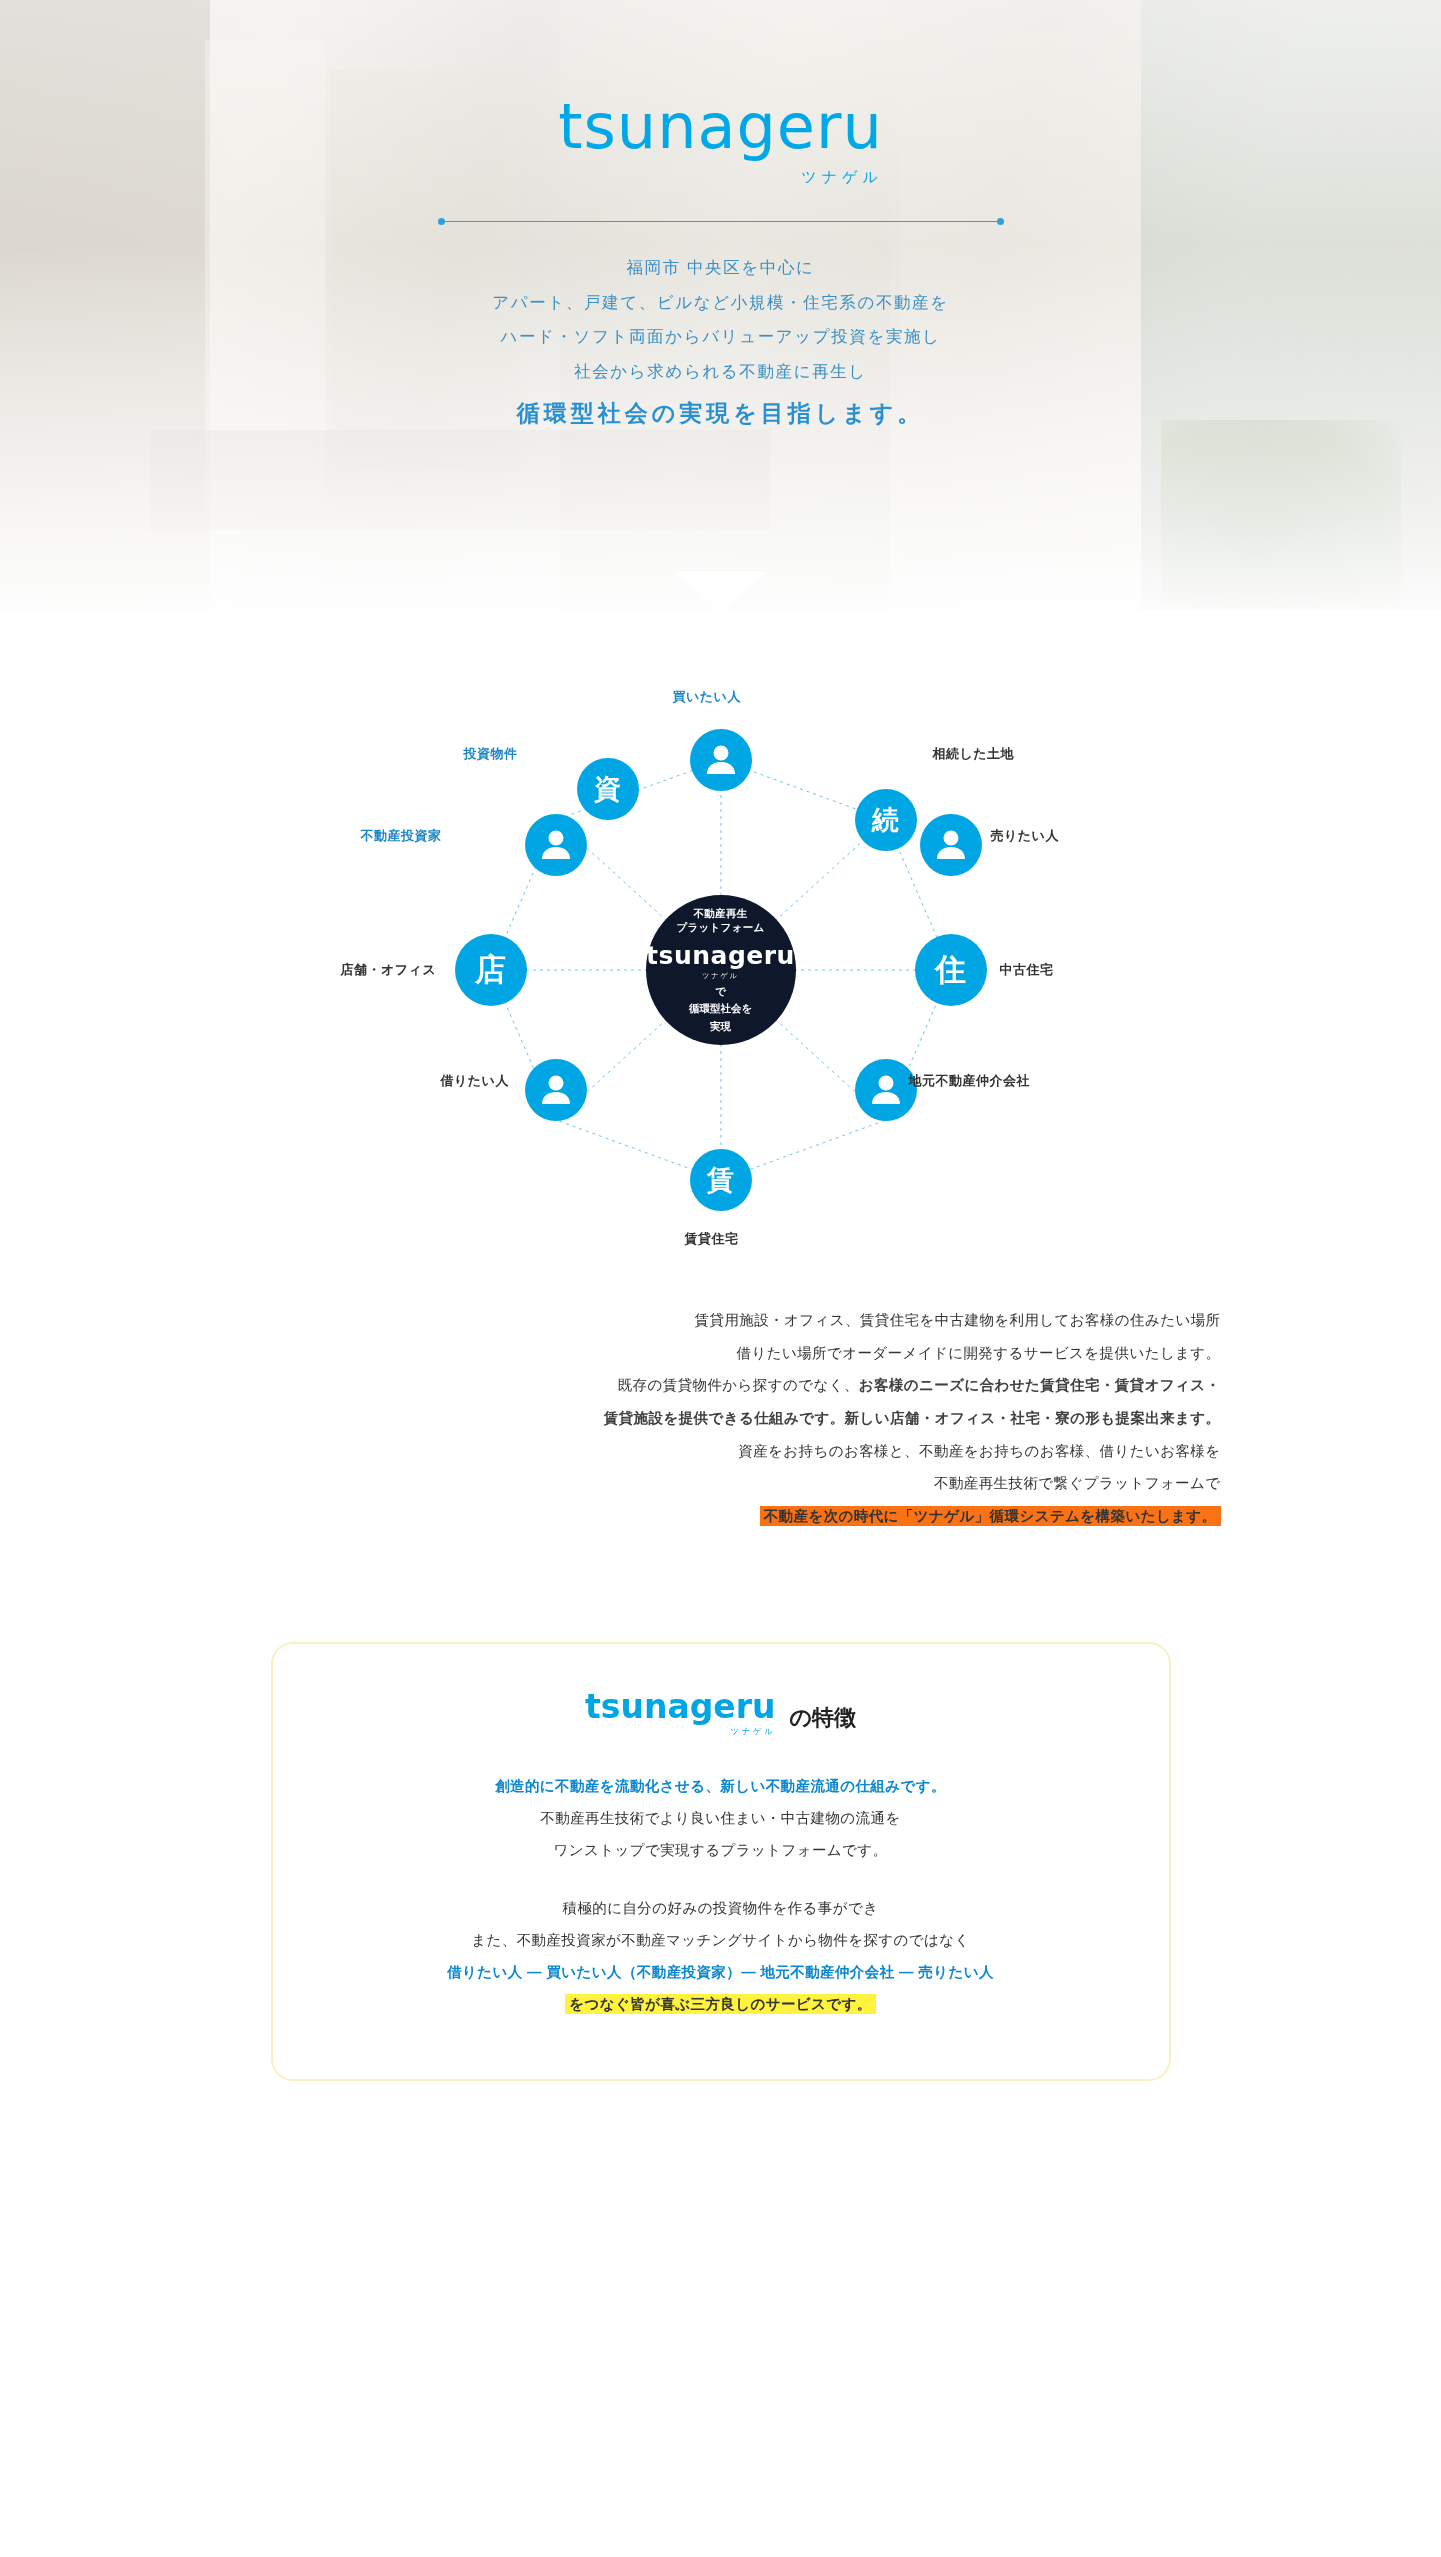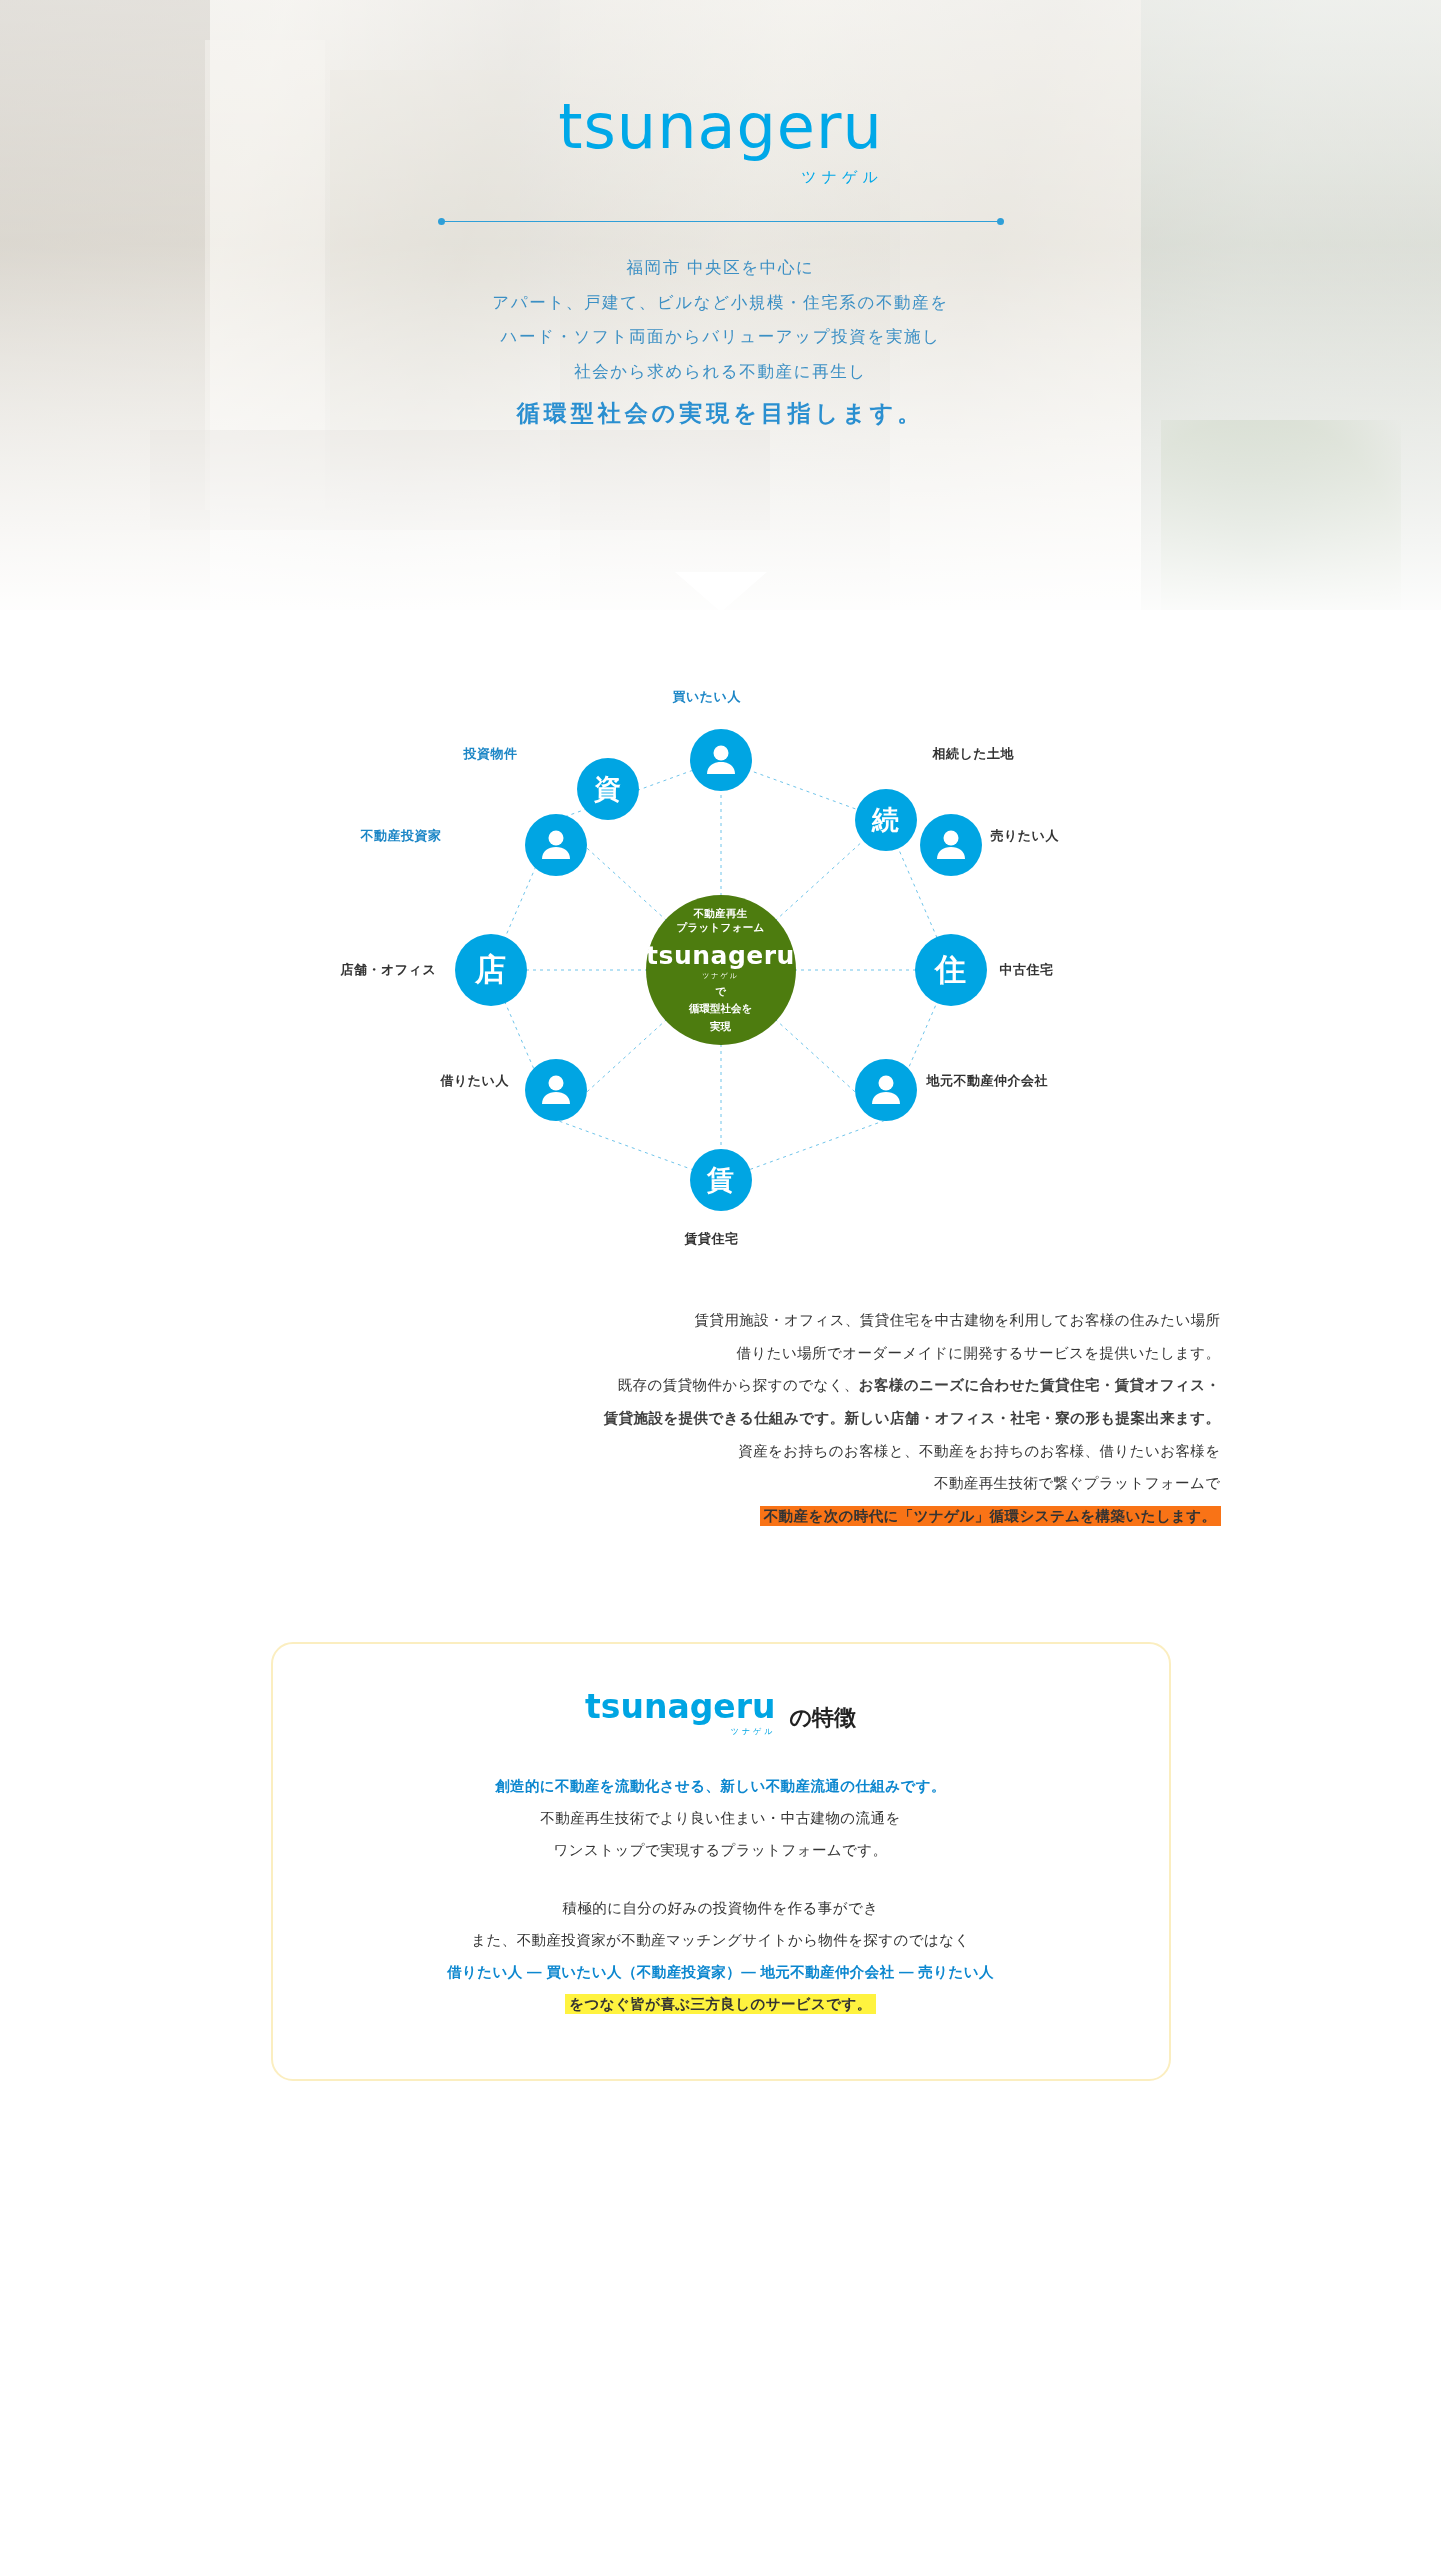--- a/index.html
+++ b/index.html
@@ -96,21 +96,21 @@
     display:flex;align-items:center;justify-content:center;
     font-weight:700;
   }
   .kanji{width:62px;height:62px;font-size:27px;}
   .kanji.big{width:72px;height:72px;font-size:31px;}
   .person{width:62px;height:62px;}
   .person svg{position:static;}
   .center{
     width:150px;height:150px;
     border-radius:50%;
-    background:#4d7c0f;
+    background:#0f172a;
     color:#fff;
     text-align:center;
     display:flex;flex-direction:column;align-items:center;justify-content:center;
     line-height:1.35;
   }
   .center .c-top{font-size:10.5px;font-weight:700;letter-spacing:.3px;}
   .center .c-logo{font-family:"DejaVu Sans",sans-serif;font-size:25px;font-weight:600;margin-top:4px;letter-spacing:.5px;}
   .center .c-logo-sub{font-size:7px;letter-spacing:2px;margin-top:-1px;}
   .center .c-bottom{font-size:10.5px;font-weight:700;margin-top:3px;line-height:1.4;}
   .lbl{
@@ -253,21 +253,21 @@
         <span>住</span>
       </div>
       <div class="lbl dark" style="left:659px;top:291px;">中古住宅</div>
 
       <div class="node person" style="left:514px;top:389px;">
         <svg width="40" height="40" viewBox="0 0 40 40">
           <circle cx="20" cy="13" r="7.5" fill="#fff"></circle>
           <path d="M6 34c0-8 6.3-12 14-12s14 4 14 12z" fill="#fff"></path>
         </svg>
       </div>
-      <div class="lbl dark" style="left:586px;top:402px;">地元不動産仲介会社</div>
+      <div class="lbl dark" style="left:568px;top:402px;">地元不動産仲介会社</div>
 
       <div class="node kanji" style="left:349px;top:479px;">
         <span>賃</span>
       </div>
       <div class="lbl dark" style="left:344px;top:560px;">賃貸住宅</div>
 
       <div class="node person" style="left:184px;top:389px;">
         <svg width="40" height="40" viewBox="0 0 40 40">
           <circle cx="20" cy="13" r="7.5" fill="#fff"></circle>
           <path d="M6 34c0-8 6.3-12 14-12s14 4 14 12z" fill="#fff"></path>

